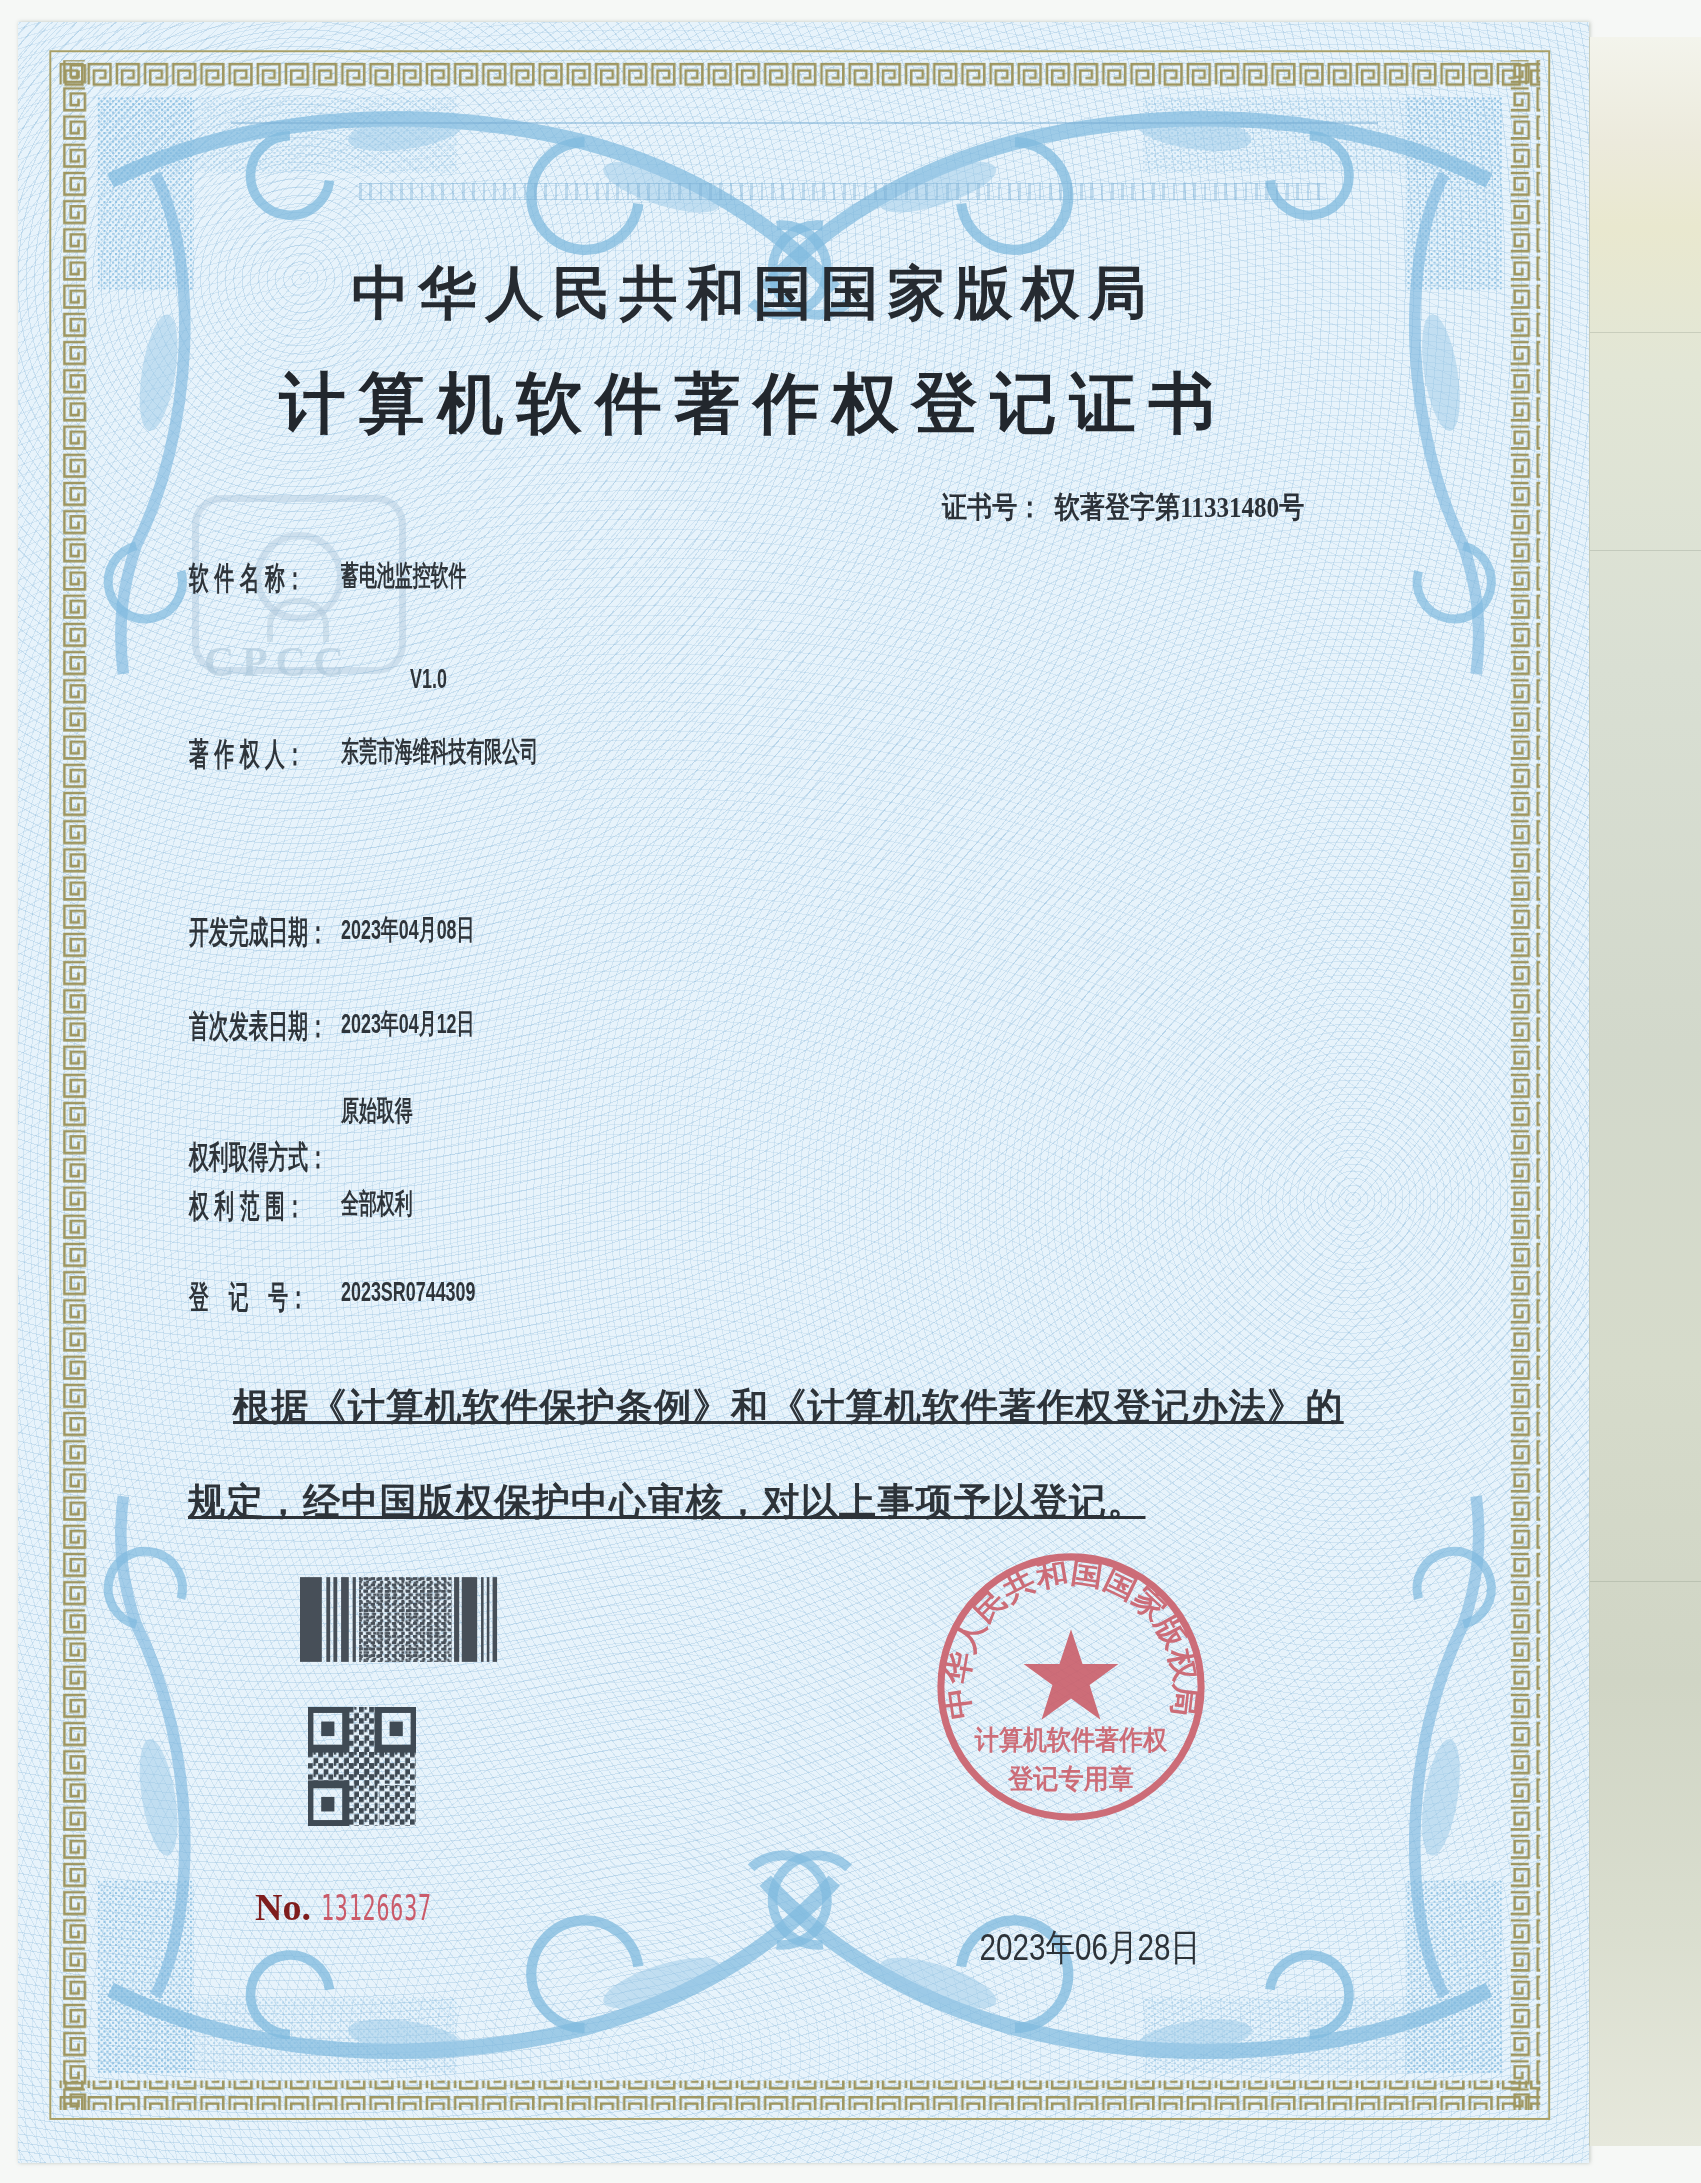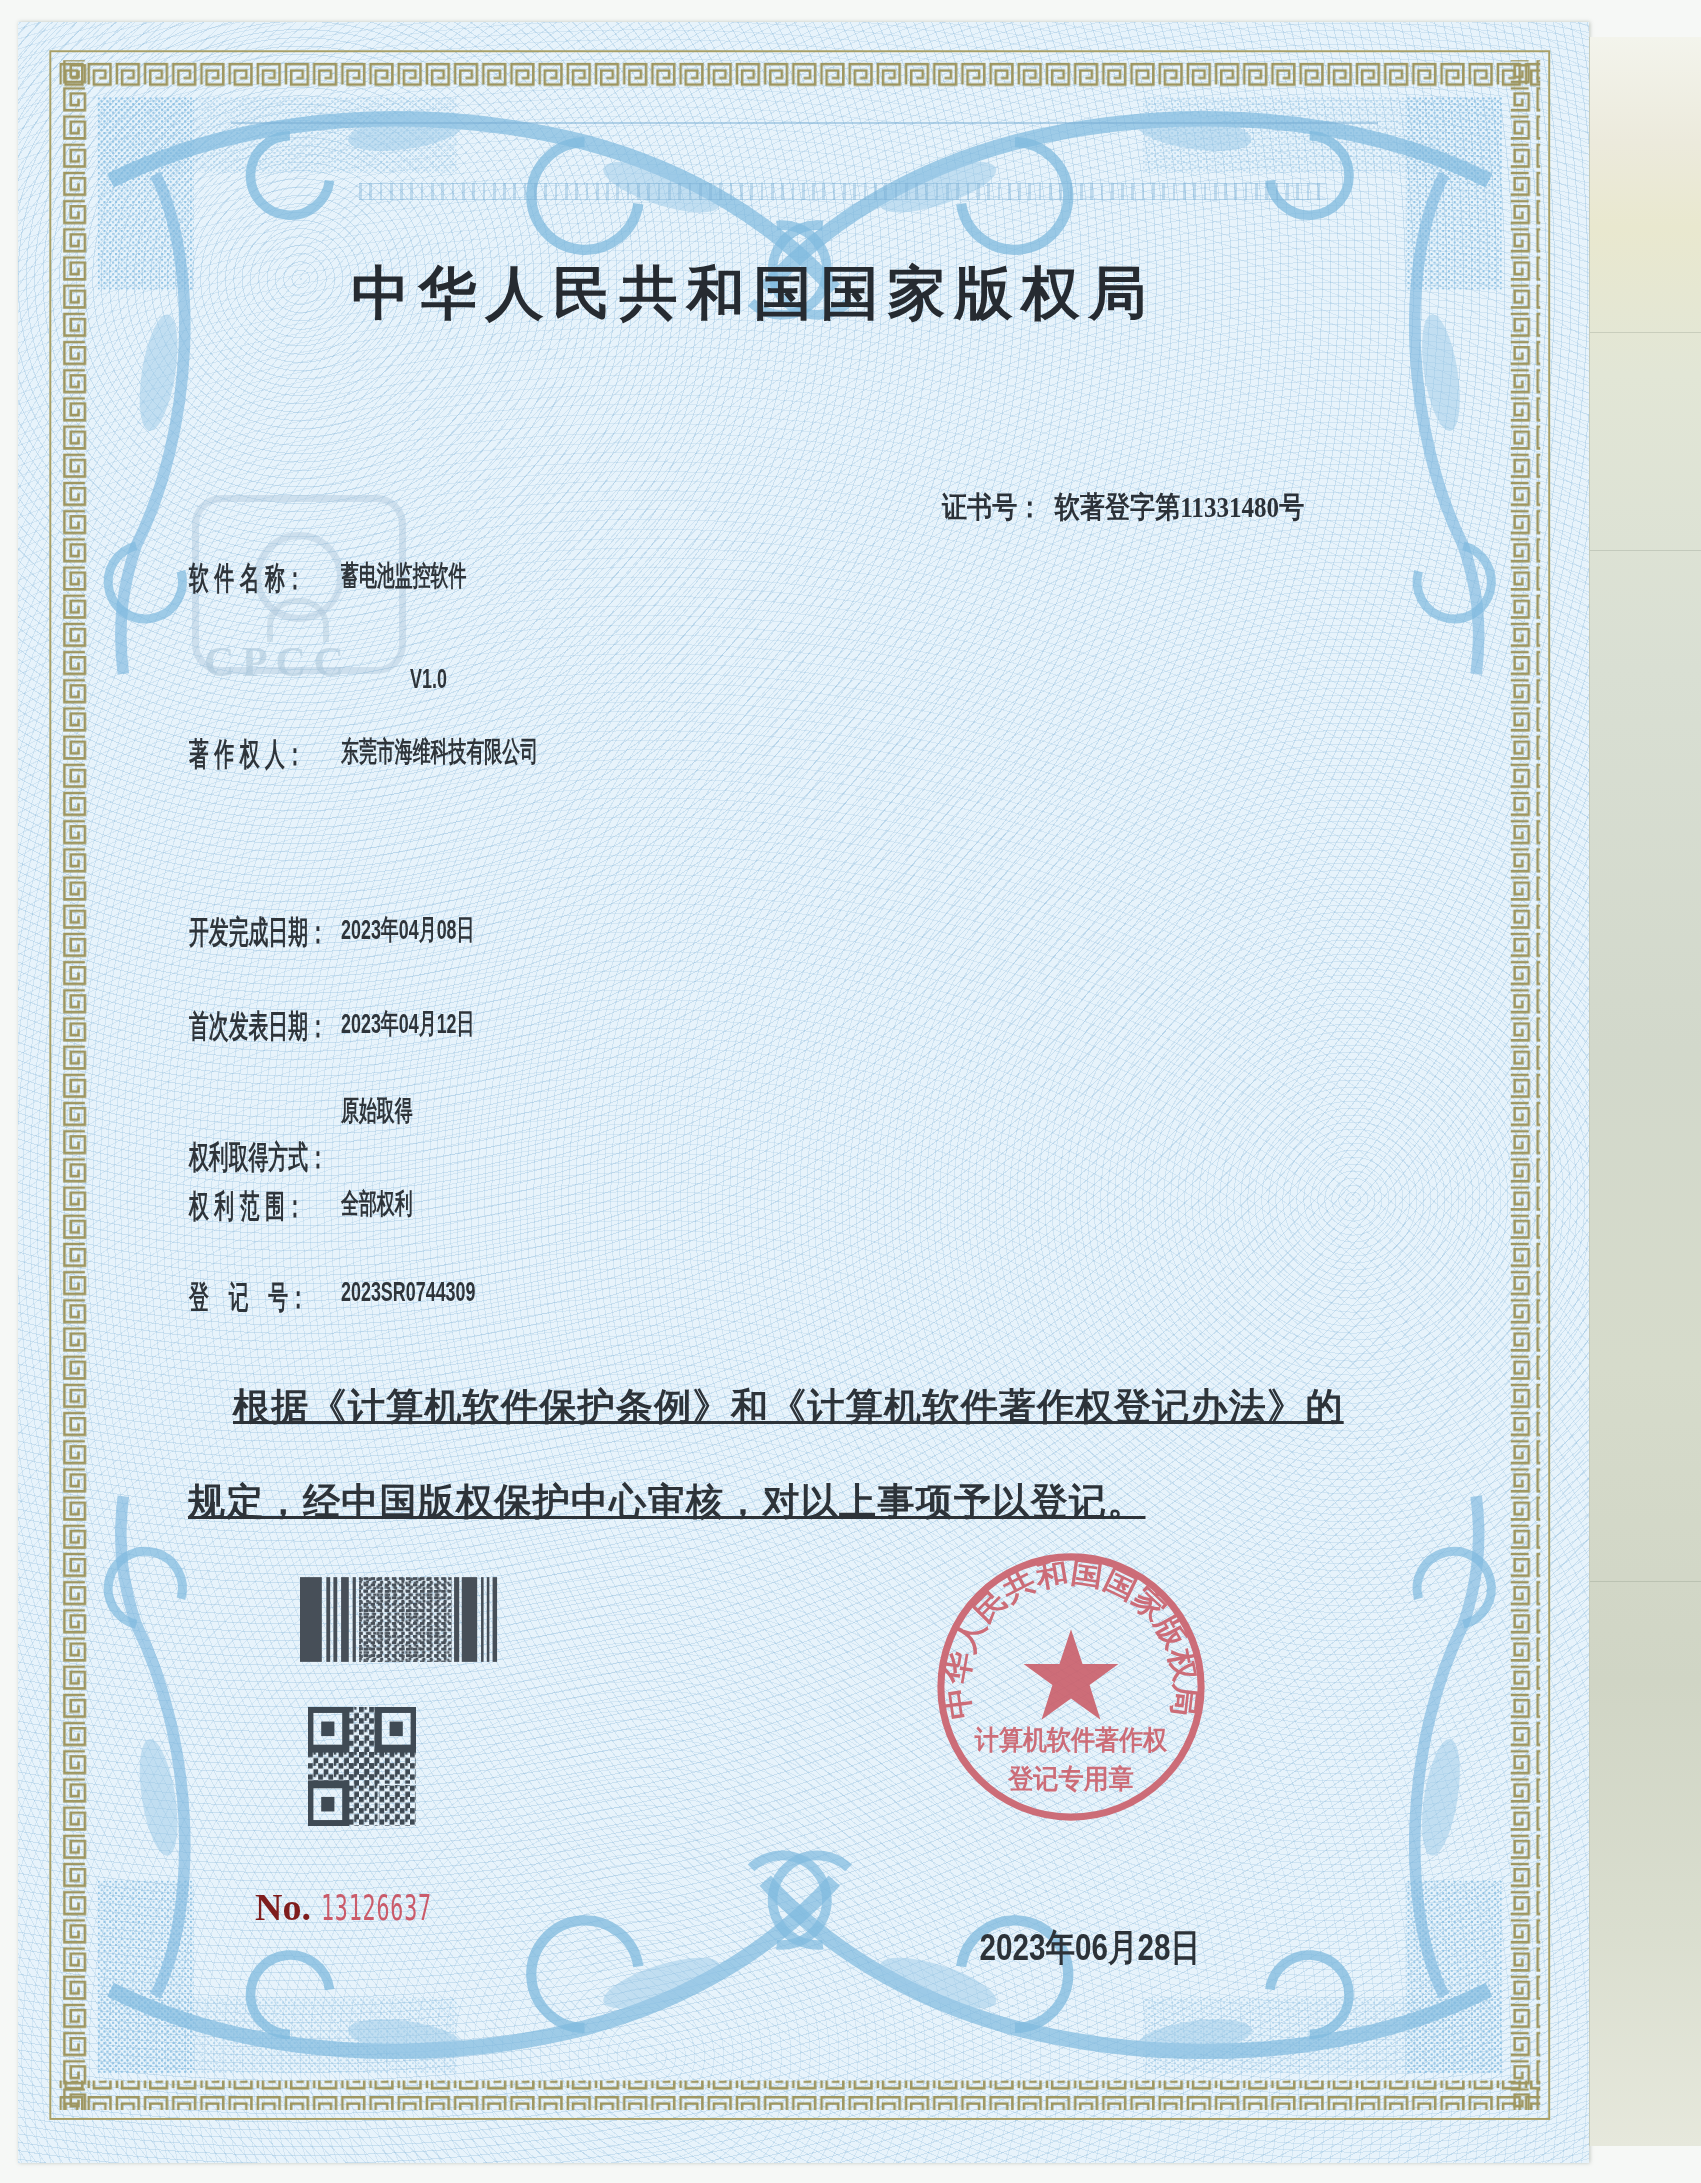--- a/index.html
+++ b/index.html
@@ -63,21 +63,21 @@
   .stmt{position:absolute;left:188px;width:1217px;font-size:37px;letter-spacing:1.3px;
         color:#2d3339;font-weight:600;white-space:nowrap;text-decoration:underline;}
 
   .serial{position:absolute;left:255px;top:1885px;white-space:nowrap;}
   .serial .no{font-family:"Liberation Serif","DejaVu Serif",serif;font-size:38px;
               color:#7f1d1d;font-weight:bold;}
   .serial .num{font-family:"DejaVu Sans Mono","Liberation Mono",monospace;font-size:35px;
                color:#c94f5e;letter-spacing:1.3px;transform:scaleX(.62);opacity:.92;}
 
   .issued{position:absolute;left:930px;top:1923px;width:320px;text-align:center;
-          font-size:37px;font-weight:bold;color:#2c3238;}
+          font-size:37px;font-weight:normal;color:#2c3238;}
   .issued .cx{transform:scaleX(.8);transform-origin:50% 50%;}
 
   
   .bc{position:absolute;left:300px;top:1577px;}
   .qr{position:absolute;left:308px;top:1707px;}
   .sealsvg{position:absolute;left:930px;top:1546px;opacity:.9;}
 </style>
 </head>
 <body>
 
@@ -133,20 +133,21 @@
   <div class="band-line"></div>
   <div class="band-chain"></div>
 
   <div class="wm-box">
     <div class="wm-ring"></div>
     <div class="wm-arch"></div>
   </div>
   <div class="wm-text serif">CPCC</div>
 
   <div class="authority serif">中华人民共和国国家版权局</div>
+  <div class="doctitle serif">计算机软件著作权登记证书</div>
 
   <div class="certno serif"><span class="cx"><span>证书号：</span> <span>软著登字第11331480号</span></span></div>
 
   <div class="frow" style="top:557px"><span class="lab cx">软 件 名 称：</span></div>
   <div class="fval" style="top:557px"><span class="cx">蓄电池监控软件</span></div>
   <div class="fval v10" style="top:615px"><span class="cx">V1.0</span></div>
 
   <div class="frow" style="top:733px"><span class="lab cx">著 作 权 人：</span></div>
   <div class="fval" style="top:733px"><span class="cx">东莞市海维科技有限公司</span></div>
 

